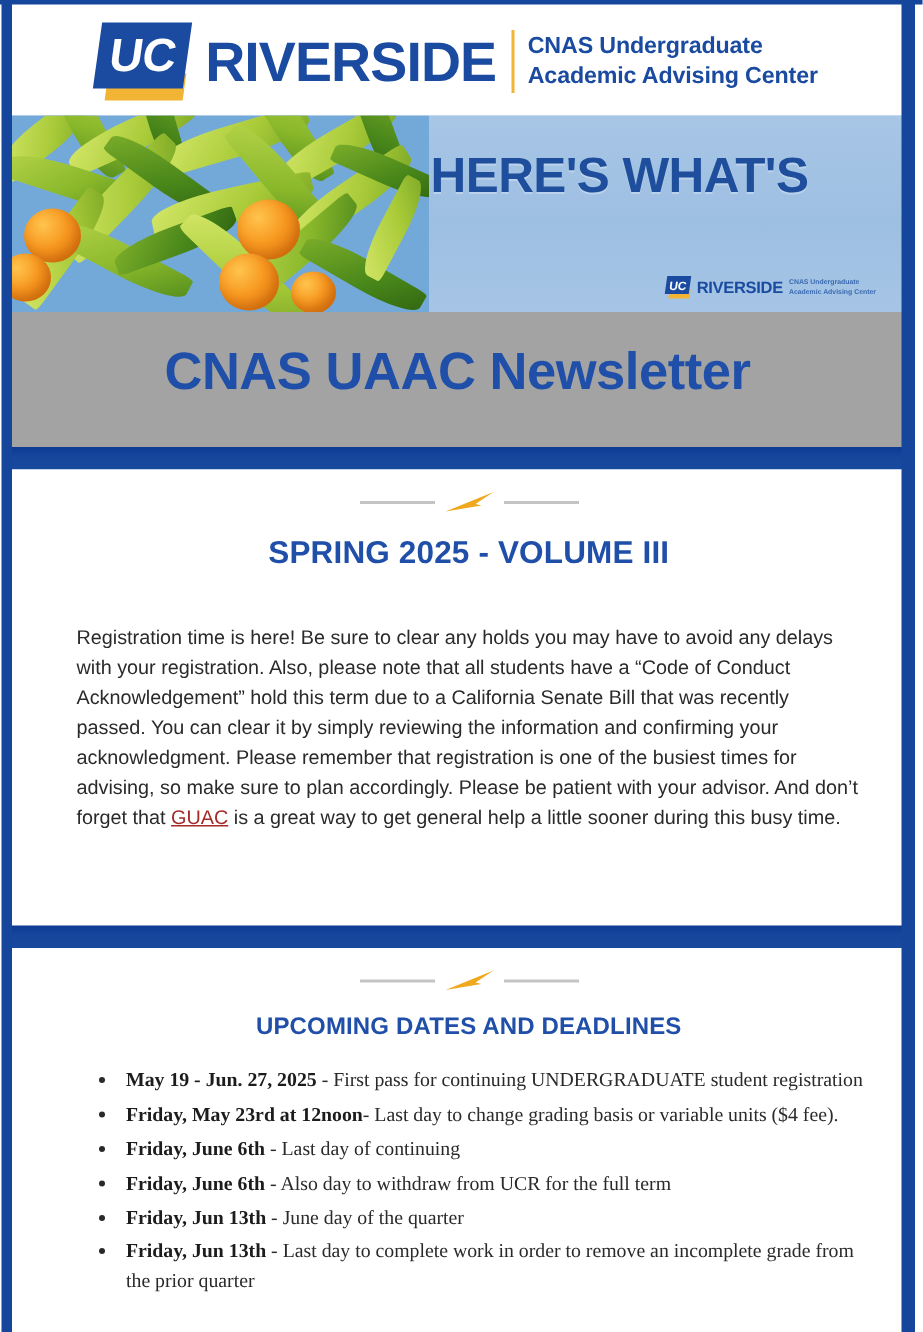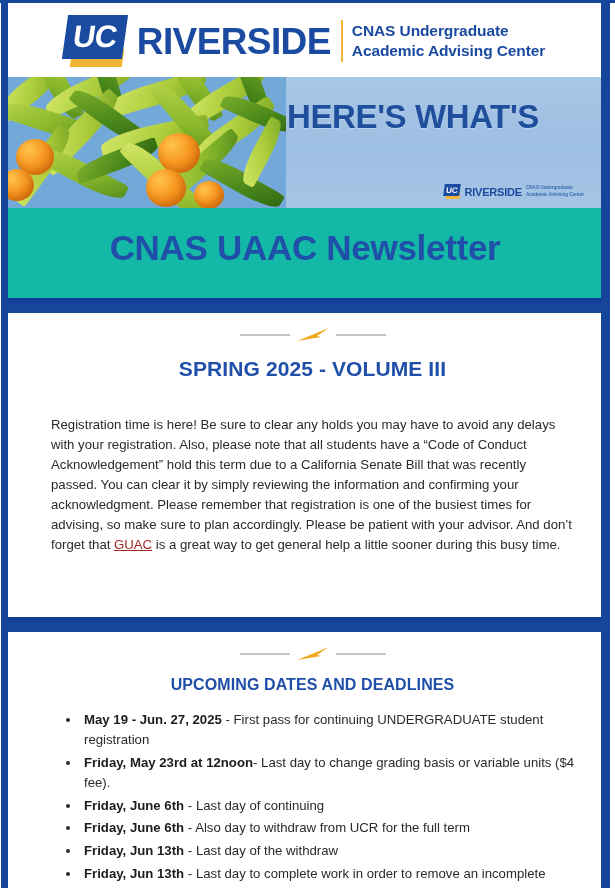--- a/index.html
+++ b/index.html
@@ -228,21 +228,21 @@
   }
 
   
   .news-title {
     text-align: center;
     color: #1f4fa8;
     font-weight: bold;
     font-size: 35px;
     letter-spacing: -0.3px;
     padding: 20px 0 30px 0;
-    background: #14b8a6;
+    background: #a3a3a3;
   }
 
   
   .bar {
     height: 15px;
     background: linear-gradient(180deg, #0e3a94 0%, #15469b 40%, #17499f 100%);
     margin: 0 auto;
     width: 100%;
   }
 
@@ -296,20 +296,21 @@
     margin: 10px 0 0 0;
     padding: 0 24px 0 58px;
     list-style: disc;
     color: #2a2a2a;
   }
   .deadline-list li {
     font-size: 13.2px;
     line-height: 1.5;
     margin-bottom: 3px;
     padding-left: 3px;
+    font-family: Liberation Serif, serif;
   }
   .deadline-list li b { font-weight: bold; color: #1c1c1c; }
 
   .spacer-lg { height: 62px; background: #fff; }
 </style>
 </head>
 <body>
 
 <div class="newsletter">
 
@@ -424,19 +425,19 @@
         <div class="orn-line"></div>
       </div>
 
       <div class="section-title deadlines">UPCOMING DATES AND DEADLINES</div>
 
       <ul class="deadline-list">
         <li><b>May 19 - Jun. 27, 2025</b><span> - First pass for continuing UNDERGRADUATE student registration</span></li>
         <li><b>Friday, May 23rd at 12noon</b><span>- Last day to change grading basis or variable units ($4 fee).</span></li>
         <li><b>Friday, June  6th</b><span> - Last day of continuing</span></li>
         <li><b>Friday, June 6th</b><span> - Also day to withdraw from UCR for the full term</span></li>
-        <li><b>Friday, Jun 13th</b><span> - Last day of the withdraw</span></li>
+        <li><b>Friday, Jun 13th</b><span> - June day of the quarter</span></li>
         <li><b>Friday, Jun 13th</b><span> - Last day to complete work in order to remove an incomplete grade from the prior quarter</span></li>
       </ul>
     </div>
 
   </div>
 </div>
 
 </body></html>

